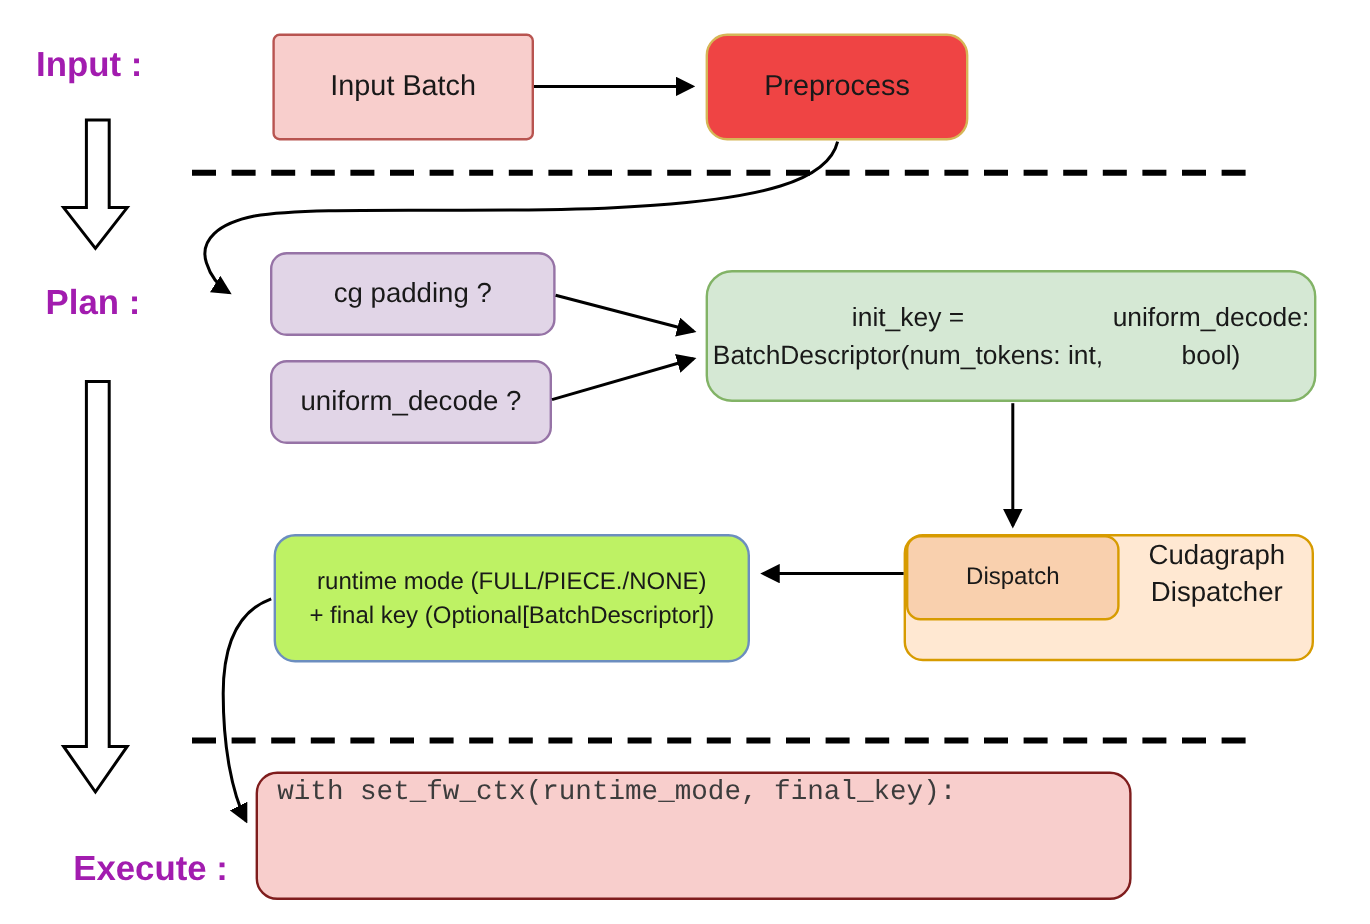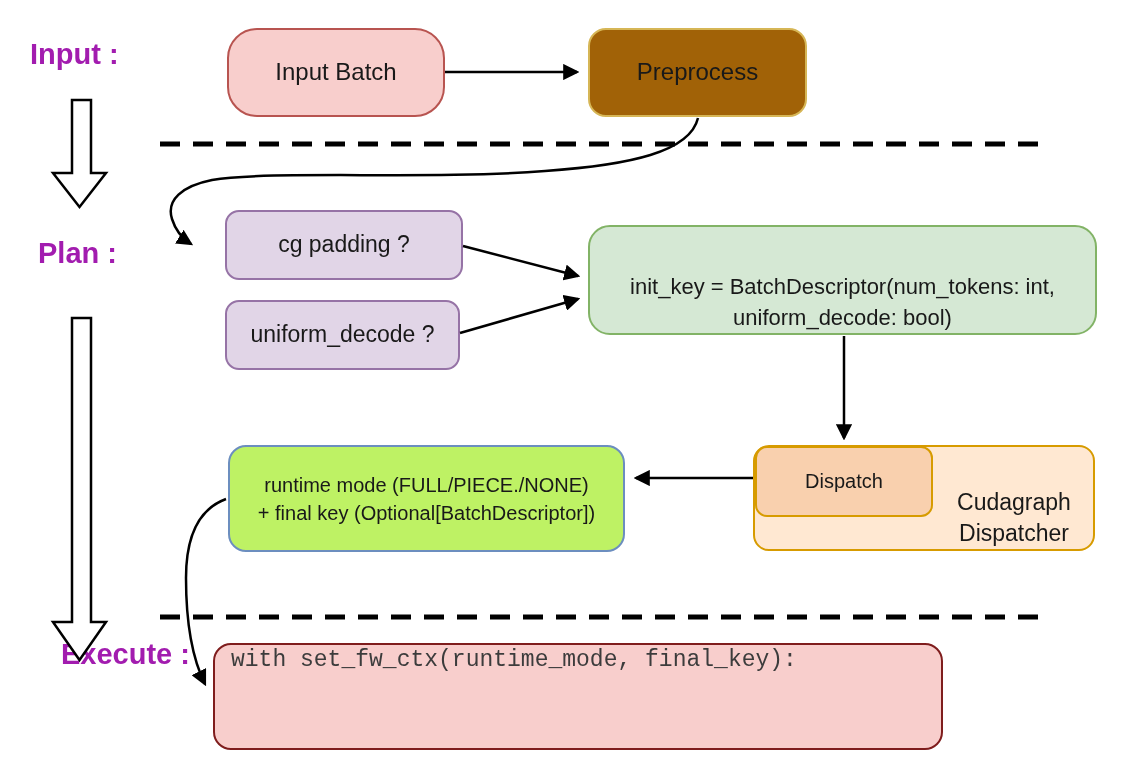--- a/index.html
+++ b/index.html
@@ -20,59 +20,58 @@
   }
   .section-label{
     position:absolute;
     font-weight:bold;
     font-size:29px;
     color:#a21caf;
     white-space:nowrap;
   }
   .node-input-batch{
     left:227px;top:28px;width:218px;height:89px;
-    background:#f8cecc;border:2px solid #b85450;border-radius:30px;
+    background:#f8cecc;border:2px solid #b85450;border-radius:6px;
     font-size:24px;
   }
   .node-preprocess{
     left:588px;top:28px;width:219px;height:89px;
-    background:#a16207;border:2px solid #d6b656;border-radius:18px;
+    background:#ef4444;border:2px solid #d6b656;border-radius:18px;
     font-size:24px;
   }
   .node-cg-padding{
     left:225px;top:210px;width:238px;height:70px;
     background:#e1d5e7;border:2px solid #9673a6;border-radius:14px;
     font-size:23px;
   }
   .node-uniform-decode{
     left:225px;top:300px;width:235px;height:70px;
     background:#e1d5e7;border:2px solid #9673a6;border-radius:14px;
     font-size:23px;
   }
   .node-init-key{
     left:588px;top:225px;width:509px;height:110px;
     background:#d5e8d4;border:2px solid #82b366;border-radius:22px;
     font-size:22px;line-height:31px;
-    flex-direction:column;
-    justify-content:flex-end;
+    flex-direction:row;
   }
   .node-runtime{
     left:228px;top:445px;width:397px;height:107px;
     background:#bef264;border:2px solid #6c8ebf;border-radius:18px;
     font-size:20px;line-height:28px;
     flex-direction:column;
   }
   .node-cudagraph-outer{
     left:753px;top:445px;width:342px;height:106px;
     background:#ffe8d2;border:2px solid #d79b00;border-radius:16px;
   }
   .cudagraph-label{
     position:absolute;
     left:180px;top:0;width:158px;height:100%;
-    display:flex;flex-direction:column;align-items:center;justify-content:flex-end;
+    display:flex;flex-direction:column;align-items:center;justify-content:flex-start;
     font-size:23px;line-height:31px;text-align:center;
   }
   .node-dispatch{
     left:755px;top:446px;width:178px;height:71px;
     background:#f9d0ae;border:2px solid #d79b00;border-radius:12px;
     font-size:20px;
   }
   .node-execute{
     left:213px;top:643px;width:730px;height:107px;
     background:#f8cecc;border:2px solid #7f1d1d;border-radius:18px;
@@ -91,21 +90,21 @@
     pointer-events:none;
   }
 </style>
 </head>
 <body>
 
 <div id="canvas">
 
   <div class="section-label" style="left:30px;top:38px;">Input :</div>
   <div class="section-label" style="left:38px;top:237px;">Plan :</div>
-  <div class="section-label" style="left:23px;top:638px;margin-left:38px;">Execute :</div>
+  <div class="section-label" style="left:23px;top:708px;margin-left:38px;">Execute :</div>
 
   <div class="node node-input-batch">
     <span>Input Batch</span>
   </div>
 
   <div class="node node-preprocess">
     <span>Preprocess</span>
   </div>
 
   <div class="node node-cg-padding">

